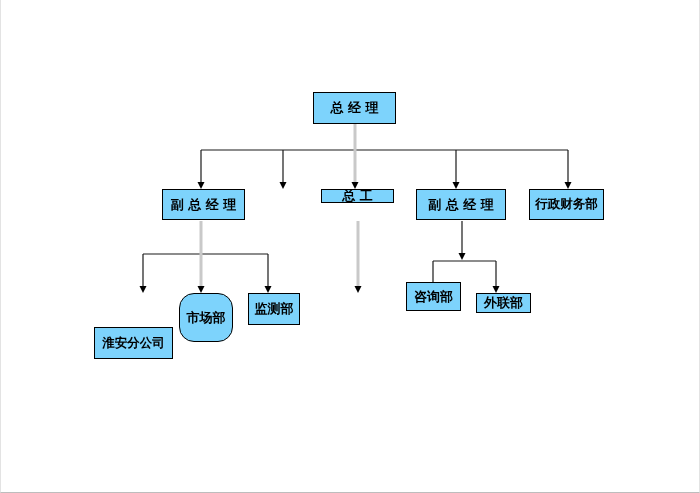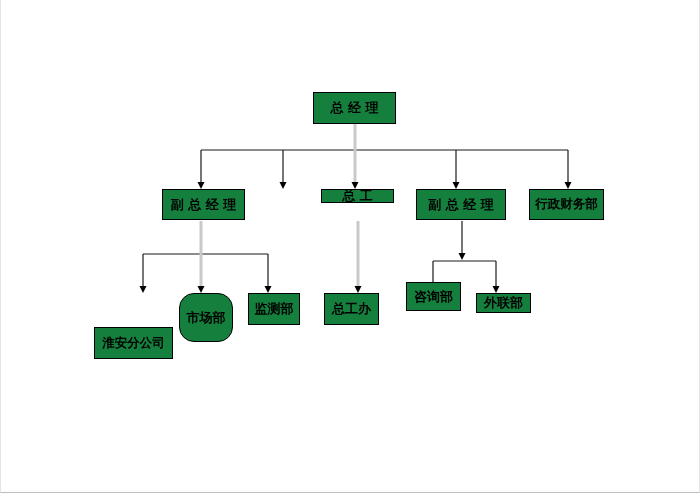--- a/index.html
+++ b/index.html
@@ -23,21 +23,21 @@
     position: absolute;
     left: 0;
     top: 0;
     width: 700px;
     height: 493px;
   }
   .node {
     position: absolute;
     box-sizing: border-box;
     border: 1px solid #000000;
-    background: #15803d;
+    background: #7dd3fc;
     display: flex;
     align-items: center;
     justify-content: center;
     font-size: 13px;
     font-weight: bold;
     color: #000000;
     white-space: nowrap;
     cursor: default;
   }
   
@@ -114,17 +114,16 @@
   </svg>
 
   <div class="node n-gm">总 经 理</div>
   <div class="node n-dgm1">副 总 经 理</div>
   <div class="node n-chief">总 工</div>
   <div class="node n-dgm2">副 总 经 理</div>
   <div class="node n-admin">行政财务部</div>
   <div class="node n-huaian">淮安分公司</div>
   <div class="node n-market">市场部</div>
   <div class="node n-monitor">监测部</div>
-  <div class="node n-choff">总工办</div>
   <div class="node n-consult">咨询部</div>
   <div class="node n-liaison">外联部</div>
 
 </div>
 
 </body></html>

